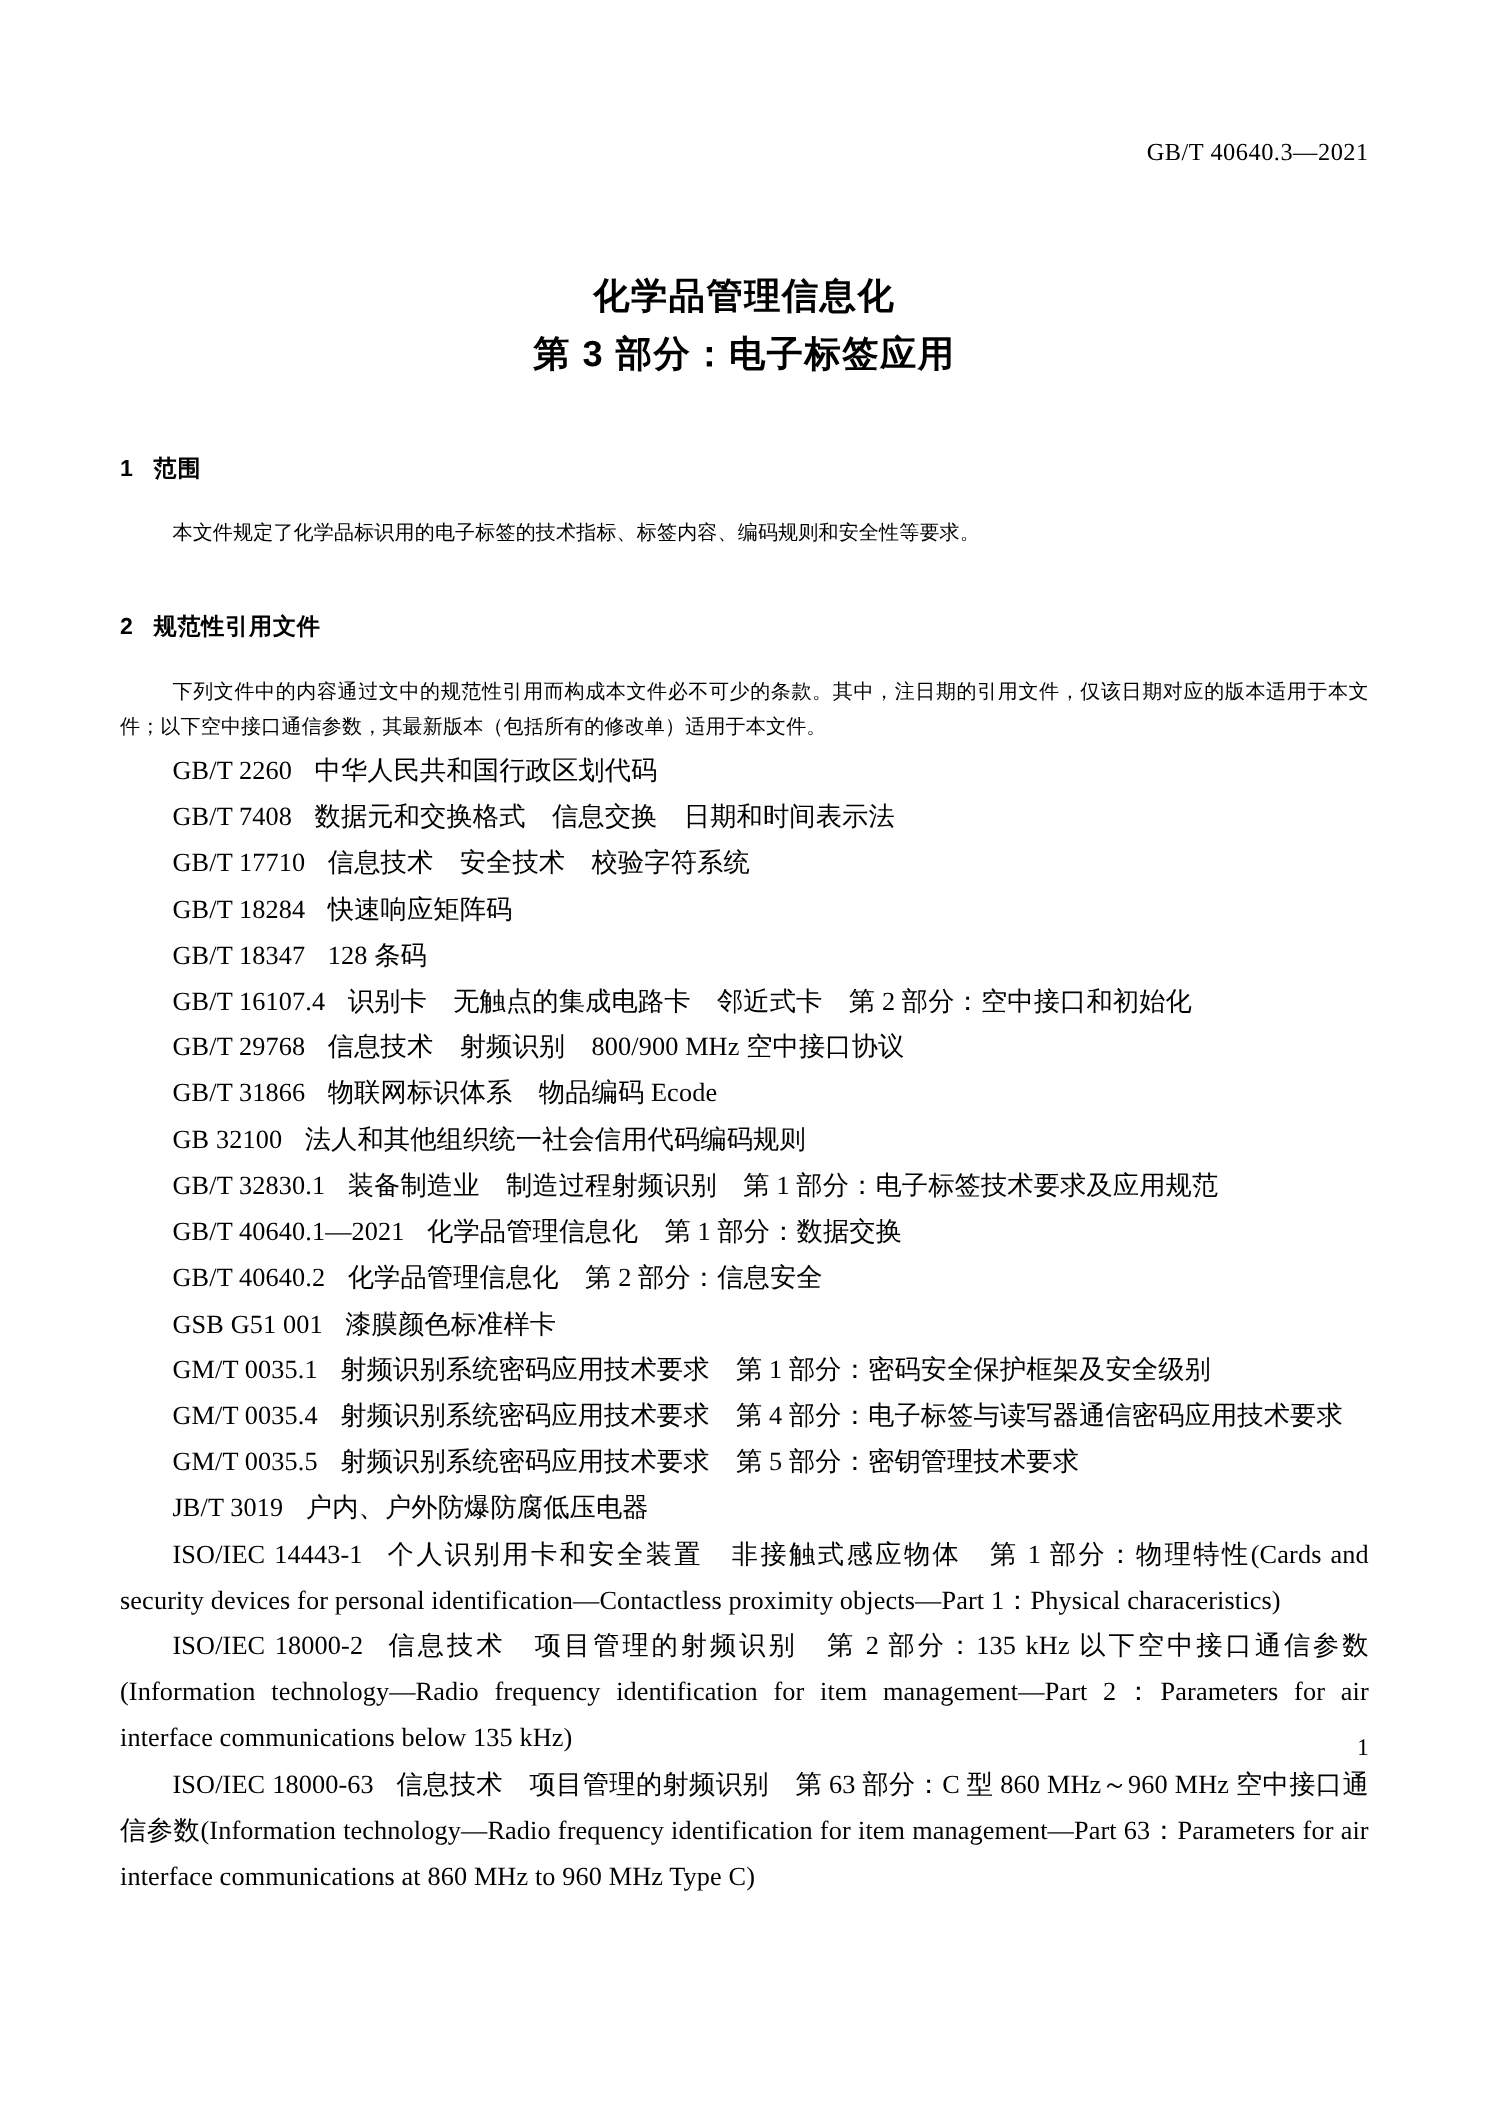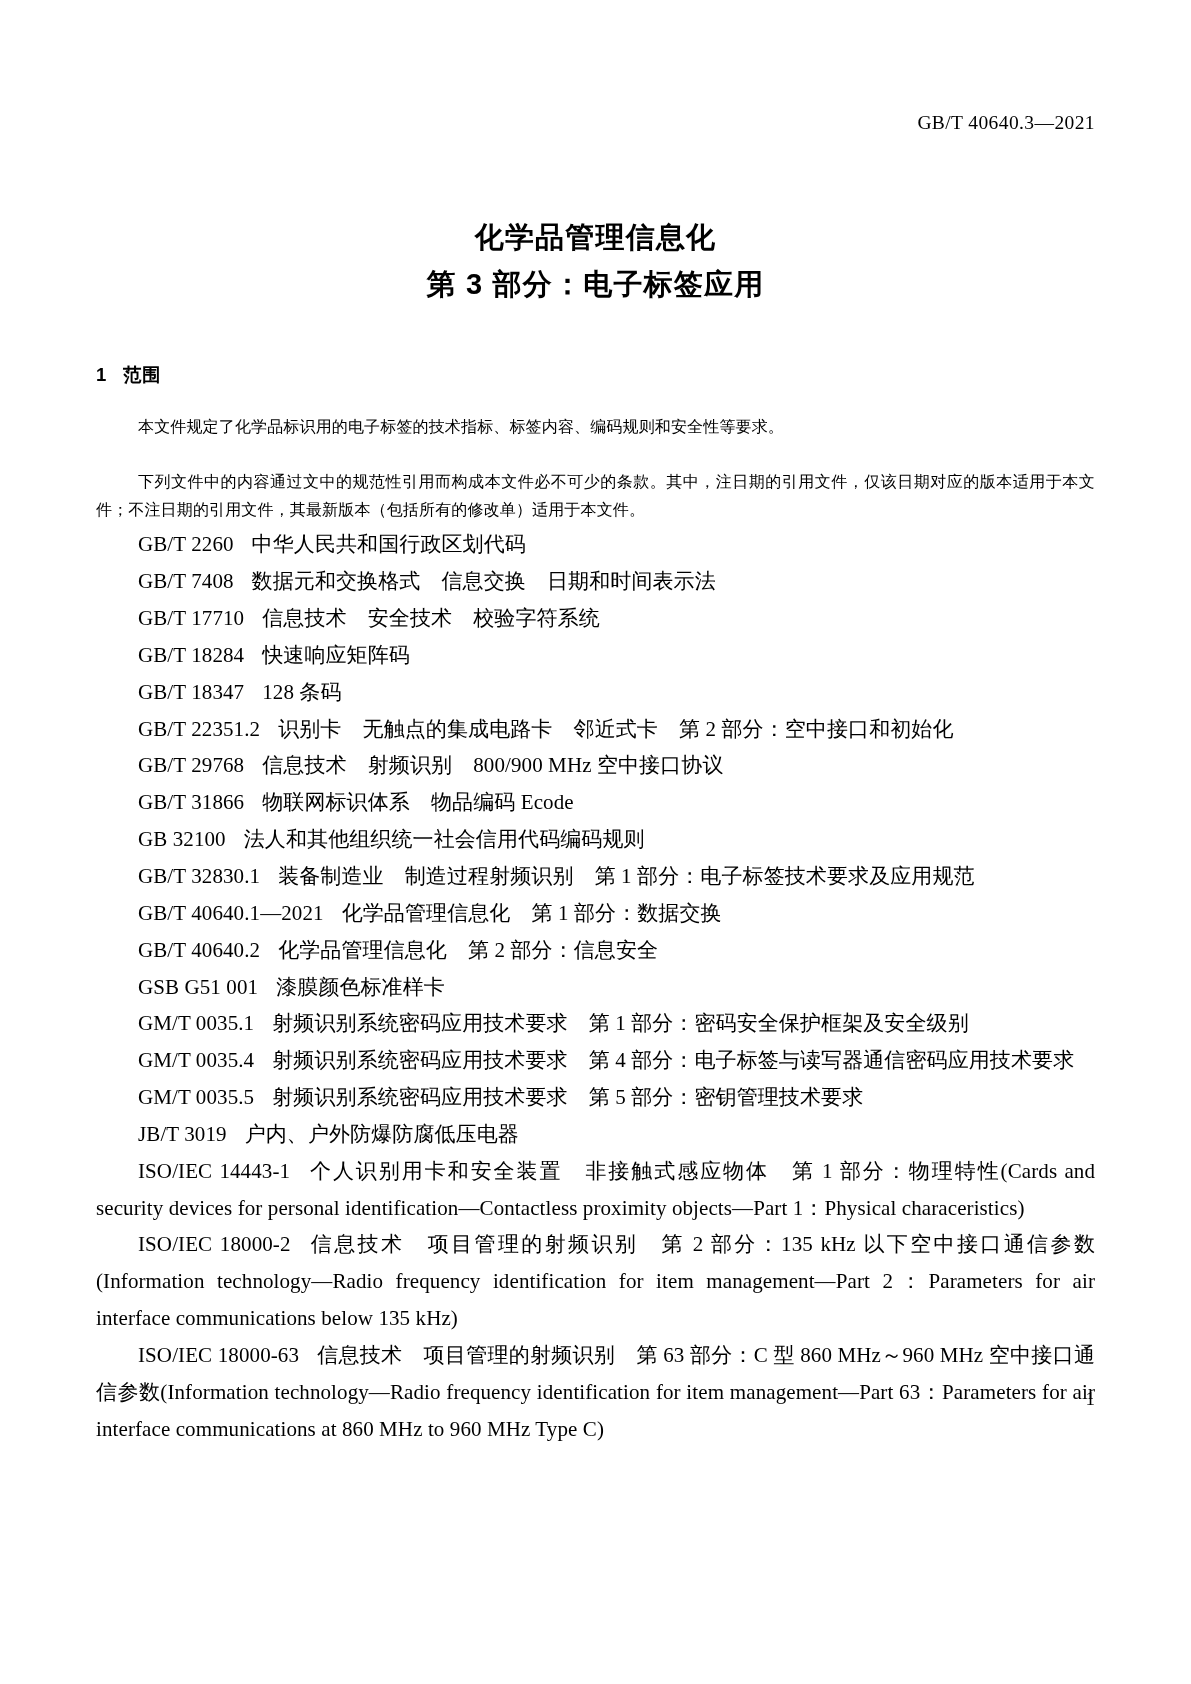--- a/index.html
+++ b/index.html
@@ -123,32 +123,35 @@
   </div>
 
   <div class="clause-heading h-scope">
     <span class="num">1</span><span>范围</span>
   </div>
 
   <div class="body-block first-para">
     <div class="para-indent">本文件规定了化学品标识用的电子标签的技术指标、标签内容、编码规则和安全性等要求。</div>
   </div>
 
+  <div class="clause-heading h-refs">
+    <span class="num">2</span><span>规范性引用文件</span>
+  </div>
 
   <div class="body-block refs-intro">
-    <div class="para-indent">下列文件中的内容通过文中的规范性引用而构成本文件必不可少的条款。其中，注日期的引用文件，仅该日期对应的版本适用于本文件；不注日期的引用文件，其最新版本（包括所有的修改单）适用于本文件。</div>
+    <div class="para-indent">下列文件中的内容通过文中的规范性引用而构成本文件必不可少的条款。其中，注日期的引用文件，仅该日期对应的版本适用于本文件；以下空中接口通信参数，其最新版本（包括所有的修改单）适用于本文件。</div>
   </div>
 
   <div class="ref-list">
     <div class="ref-item"><span class="code">GB/T 2260</span><span class="sp"></span><span>中华人民共和国行政区划代码</span></div>
     <div class="ref-item"><span class="code">GB/T 7408</span><span class="sp"></span><span>数据元和交换格式　信息交换　日期和时间表示法</span></div>
     <div class="ref-item"><span class="code">GB/T 17710</span><span class="sp"></span><span>信息技术　安全技术　校验字符系统</span></div>
     <div class="ref-item"><span class="code">GB/T 18284</span><span class="sp"></span><span>快速响应矩阵码</span></div>
     <div class="ref-item"><span class="code">GB/T 18347</span><span class="sp"></span><span>128 条码</span></div>
-    <div class="ref-item"><span class="code">GB/T 22351.2</span><span class="sp"></span><span>识别卡　无触点的集成电路卡　邻近式卡　第 2 部分：空中接口和初始化</span></div>
+    <div class="ref-item"><span class="code">GB/T 16107.4</span><span class="sp"></span><span>识别卡　无触点的集成电路卡　邻近式卡　第 2 部分：空中接口和初始化</span></div>
     <div class="ref-item"><span class="code">GB/T 29768</span><span class="sp"></span><span>信息技术　射频识别　800/900 MHz 空中接口协议</span></div>
     <div class="ref-item"><span class="code">GB/T 31866</span><span class="sp"></span><span>物联网标识体系　物品编码 Ecode</span></div>
     <div class="ref-item"><span class="code">GB 32100</span><span class="sp"></span><span>法人和其他组织统一社会信用代码编码规则</span></div>
     <div class="ref-item"><span class="code">GB/T 32830.1</span><span class="sp"></span><span>装备制造业　制造过程射频识别　第 1 部分：电子标签技术要求及应用规范</span></div>
     <div class="ref-item"><span class="code">GB/T 40640.1—2021</span><span class="sp"></span><span>化学品管理信息化　第 1 部分：数据交换</span></div>
     <div class="ref-item"><span class="code">GB/T 40640.2</span><span class="sp"></span><span>化学品管理信息化　第 2 部分：信息安全</span></div>
     <div class="ref-item"><span class="code">GSB G51 001</span><span class="sp"></span><span>漆膜颜色标准样卡</span></div>
     <div class="ref-item"><span class="code">GM/T 0035.1</span><span class="sp"></span><span>射频识别系统密码应用技术要求　第 1 部分：密码安全保护框架及安全级别</span></div>
     <div class="ref-item"><span class="code">GM/T 0035.4</span><span class="sp"></span><span>射频识别系统密码应用技术要求　第 4 部分：电子标签与读写器通信密码应用技术要求</span></div>
     <div class="ref-item"><span class="code">GM/T 0035.5</span><span class="sp"></span><span>射频识别系统密码应用技术要求　第 5 部分：密钥管理技术要求</span></div>

